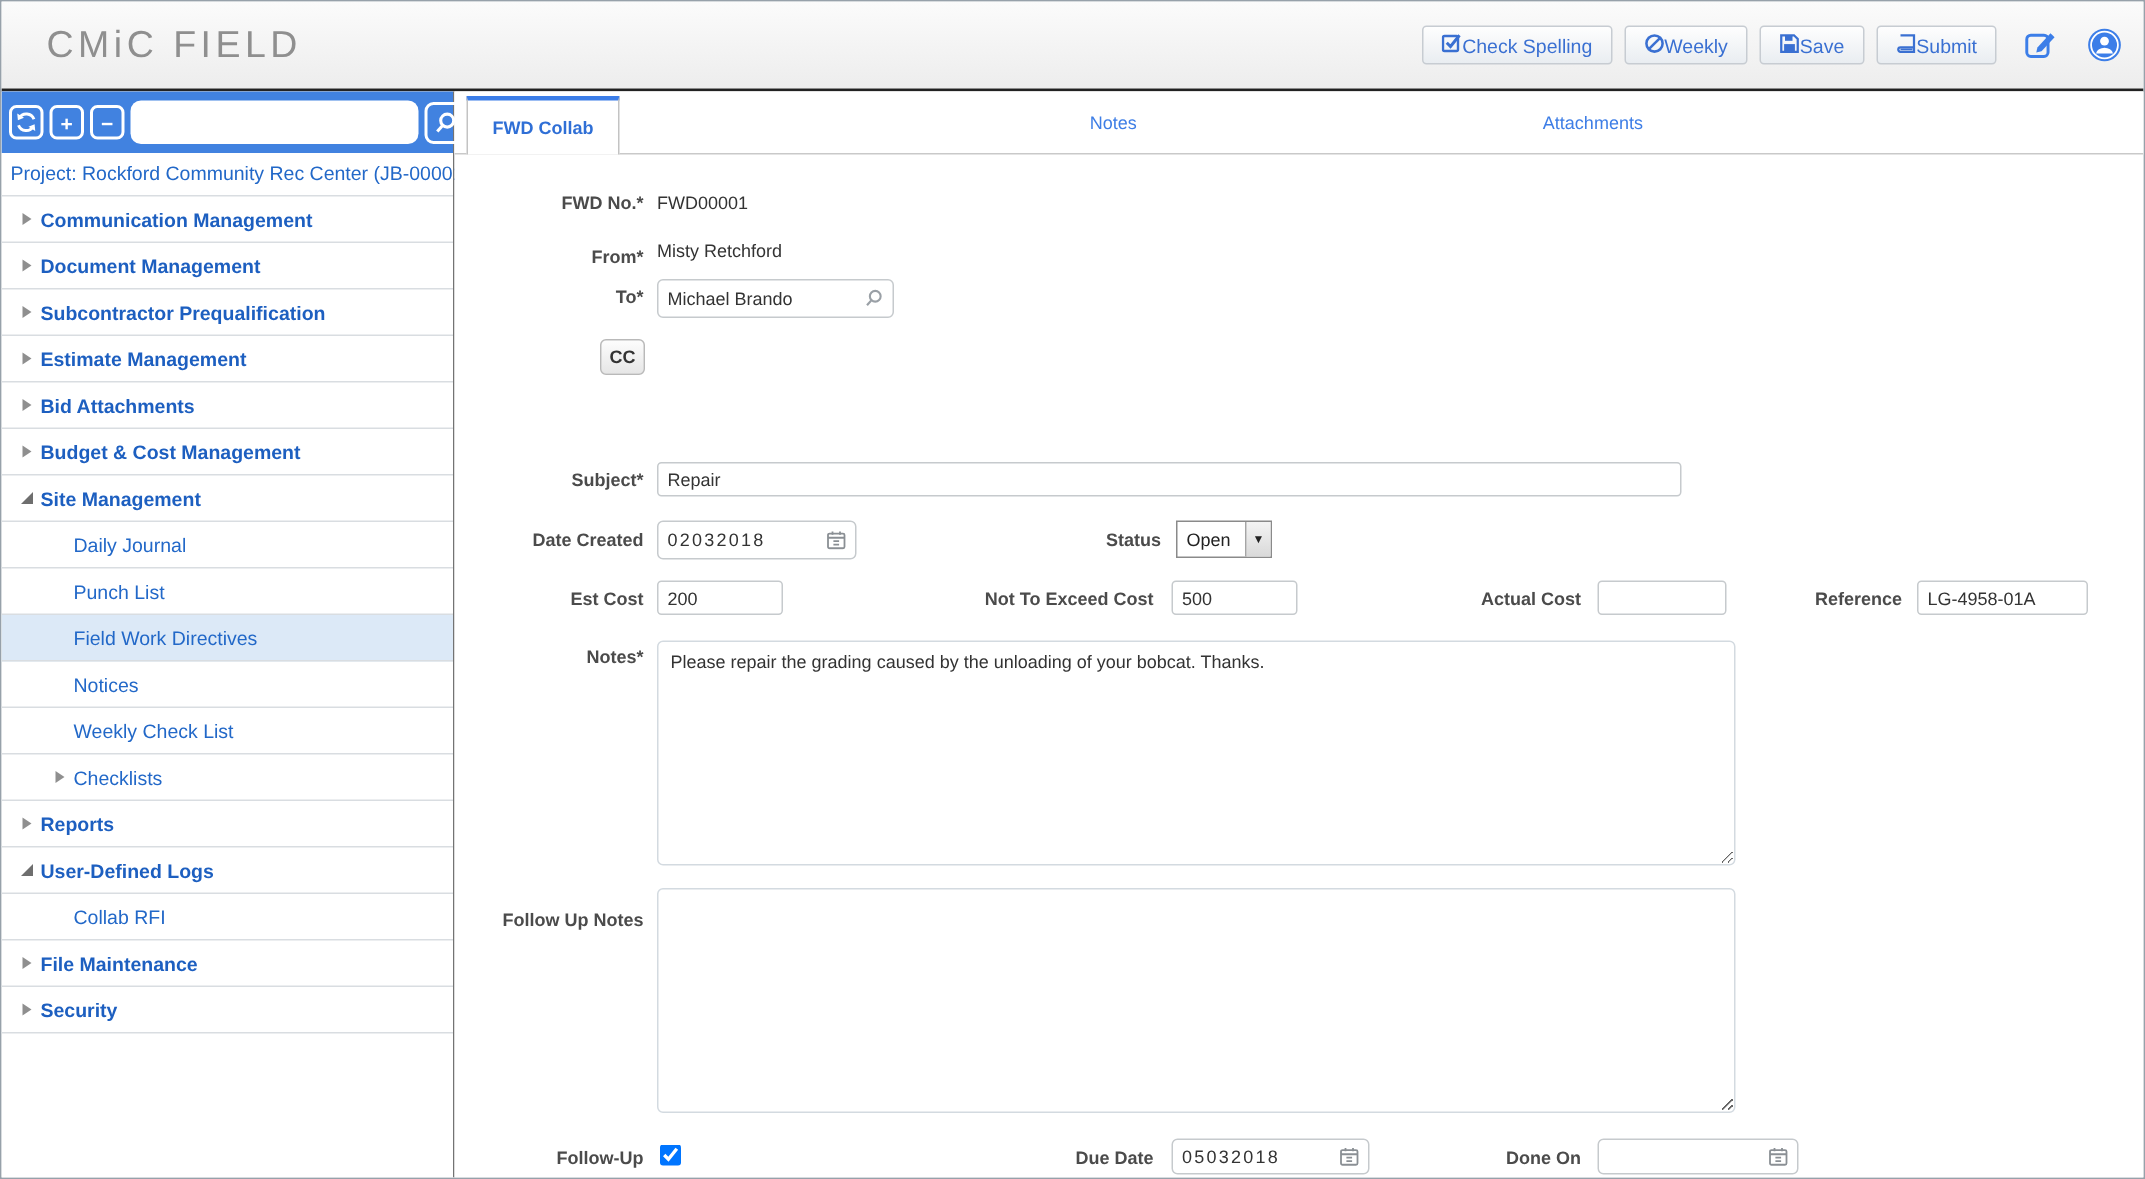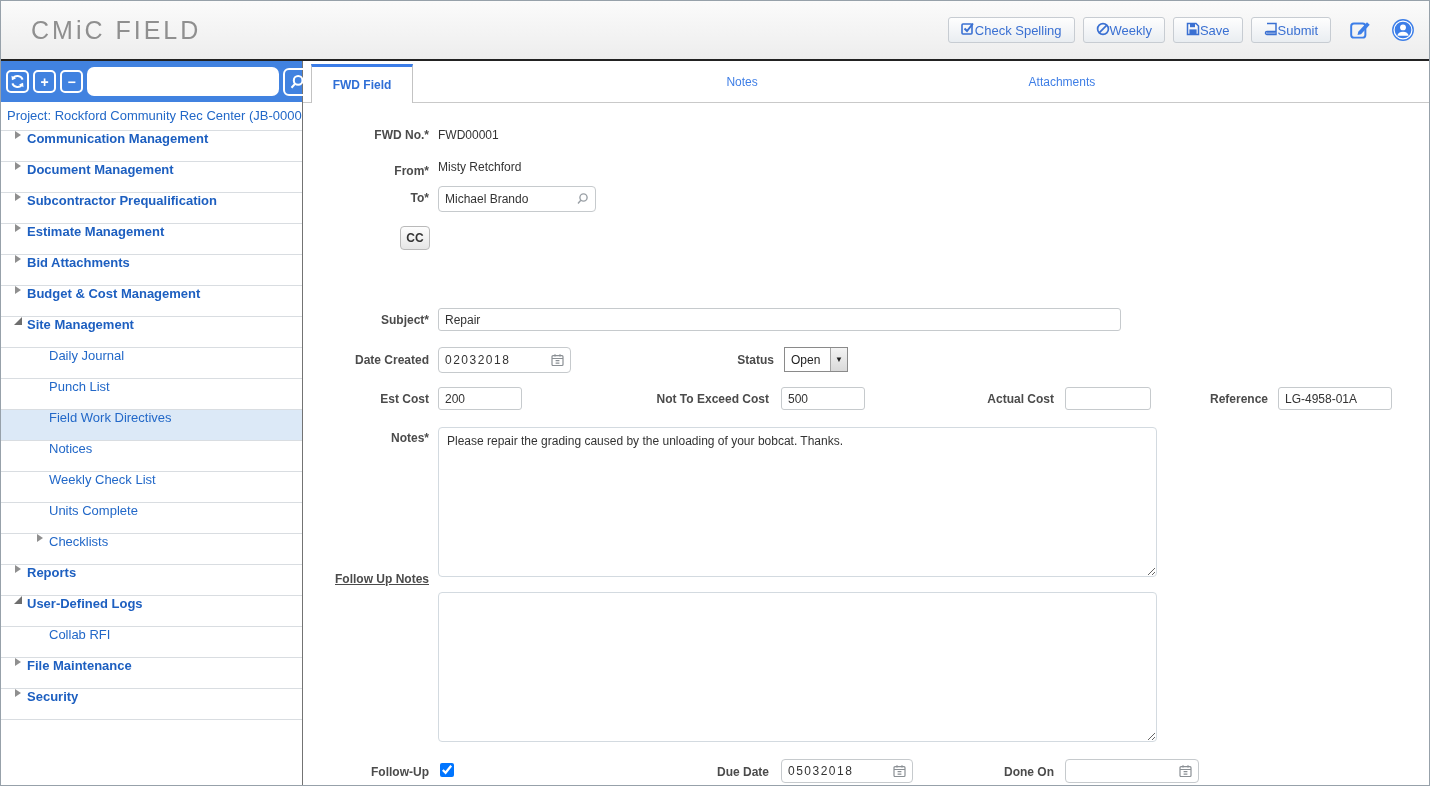--- a/index.html
+++ b/index.html
@@ -24,21 +24,21 @@
   .search-bar { height:41px; background:#4182e0; display:flex; align-items:center; padding:0 5px; gap:4px; }
   .sq-btn { width:23px; height:23px; border:2px solid #fff; border-radius:5px; background:transparent;
             color:#fff; font-weight:bold; font-size:14px; line-height:18px; text-align:center; cursor:pointer;
             display:flex; align-items:center; justify-content:center; flex:0 0 auto; }
   .search-input { flex:1; height:29px; border:none; border-radius:7px; padding:0 8px; font-size:13px; outline:none; }
   .search-go { width:28px; height:28px; border:2px solid #fff; border-radius:6px; background:transparent;
                display:flex; align-items:center; justify-content:center; cursor:pointer; flex:0 0 auto; }
   .project-row { height:29px; line-height:28px; padding-left:6px; color:#2268c8; font-size:13px;
                  border-bottom:1px solid #d9dde1; white-space:nowrap; }
   .tree { }
-  .nav-row { height:31px; display:flex; align-items:flex-start; border-bottom:1px solid #d9dde1;
+  .nav-row { height:31px; display:flex; align-items:center; border-bottom:1px solid #d9dde1;
              font-size:13px; color:#2268c8; cursor:pointer; }
   .nav-row.bold { font-weight:bold; color:#1d5fc0; }
   .nav-row.sel { background:#dce9f7; }
   .tw { width:18px; display:inline-flex; justify-content:center; flex:0 0 auto; }
   .ind1 .tw { margin-left:8px; }
   .ind2 { padding-left:48px; }
   .ind2b .tw { margin-left:30px; }
   .ar-c { width:0; height:0; border-left:6px solid #8f8f8f; border-top:4px solid transparent; border-bottom:4px solid transparent; }
   .ar-e { width:0; height:0; border-bottom:8px solid #6e6e6e; border-left:8px solid transparent; }
 
@@ -198,23 +198,20 @@
         </div>
       <div class="nav-row ind2 sel">
           <span>Field Work Directives</span>
         </div>
       <div class="nav-row ind2">
           <span>Notices</span>
         </div>
       <div class="nav-row ind2">
           <span>Weekly Check List</span>
         </div>
-      <div class="nav-row ind2">
-          <span>Units Complete</span>
-        </div>
       <div class="nav-row ind2b">
           <span class="tw">
             <span class="ar-c"></span>
           </span>
           <span>Checklists</span>
         </div>
       <div class="nav-row bold ind1">
           <span class="tw">
             <span class="ar-c"></span>
           </span>
@@ -239,21 +236,21 @@
           <span class="tw">
             <span class="ar-c"></span>
           </span>
           <span>Security</span>
         </div>
     </div>
   </div>
 
   <div class="main">
     <div class="tabbar">
-      <div class="tab-active">FWD Field</div>
+      <div class="tab-active">FWD Collab</div>
       <div class="tab-link" style="left:39%;">Notes</div>
       <div class="tab-link" style="left:67.4%;">Attachments</div>
     </div>
 
     <div class="form">
 
       <div class="lbl" style="left:0; width:126px; top:25px;">FWD No.*</div>
       <div class="val" style="left:135px; top:25px;">FWD00001</div>
 
       <div class="lbl" style="left:0; width:126px; top:61px;">From*</div>
@@ -296,21 +293,21 @@
       <div class="lbl" style="left:266px; width:200px; top:289px;">Not To Exceed Cost</div>
       <input class="inp" style="left: 478px; top: 284px; width: 84px; height: 23px;" value="500">
       <div class="lbl" style="left:601px; width:150px; top:289px;">Actual Cost</div>
       <input class="inp" style="left: 762px; top: 284px; width: 86px; height: 23px;" value="">
       <div class="lbl" style="left:815px; width:150px; top:289px;">Reference</div>
       <input class="inp" style="left: 975px; top: 284px; width: 114px; height: 23px;" value="LG-4958-01A">
 
       <div class="lbl" style="left:0; width:126px; top:328px;">Notes*</div>
       <textarea class="ta" style="left: 135px; top: 324px; width: 719px; height: 150px;">Please repair the grading caused by the unloading of your bobcat. Thanks.</textarea>
 
-      <div class="lbl" style="left:0; width:126px; top:469px;text-decoration:underline;">Follow Up Notes</div>
+      <div class="lbl" style="left:0; width:126px; top:503px;">Follow Up Notes</div>
       <textarea class="ta" style="left: 135px; top: 489px; width: 719px; height: 150px;"></textarea>
 
       <div class="lbl" style="left:0; width:126px; top:662px;">Follow-Up</div>
       <input type="checkbox" style="position: absolute; left: 137px; top: 660px; width: 14px; height: 14px;" checked="true">
       <div class="lbl" style="left:266px; width:200px; top:662px;">Due Date</div>
       <div class="wrap" style="left:478px; top:656px; width:132px; height:24px;">
         <input class="date-spacing" value="05032018" style="">
         <svg width="13" height="13" viewBox="0 0 13 13">
             <rect x="1" y="2.2" width="11" height="9.8" rx="1" fill="none" stroke="#8a8f94" stroke-width="1.2"></rect>
             <line x1="1" y1="5" x2="12" y2="5" stroke="#8a8f94" stroke-width="1.2"></line>

